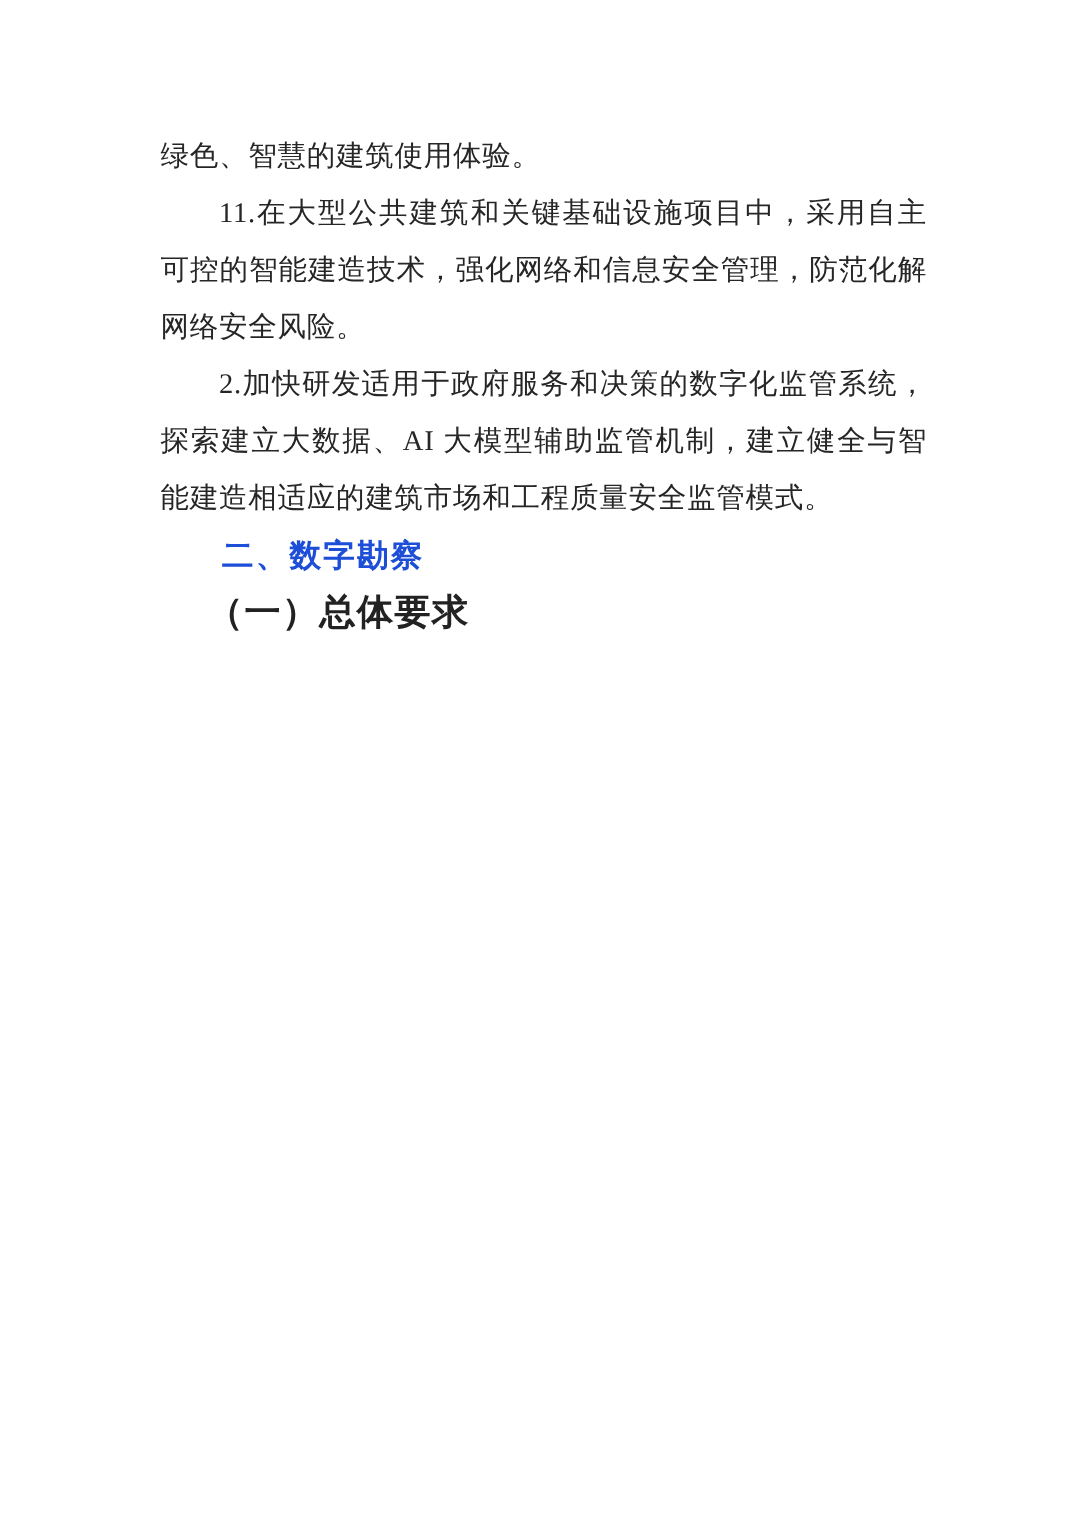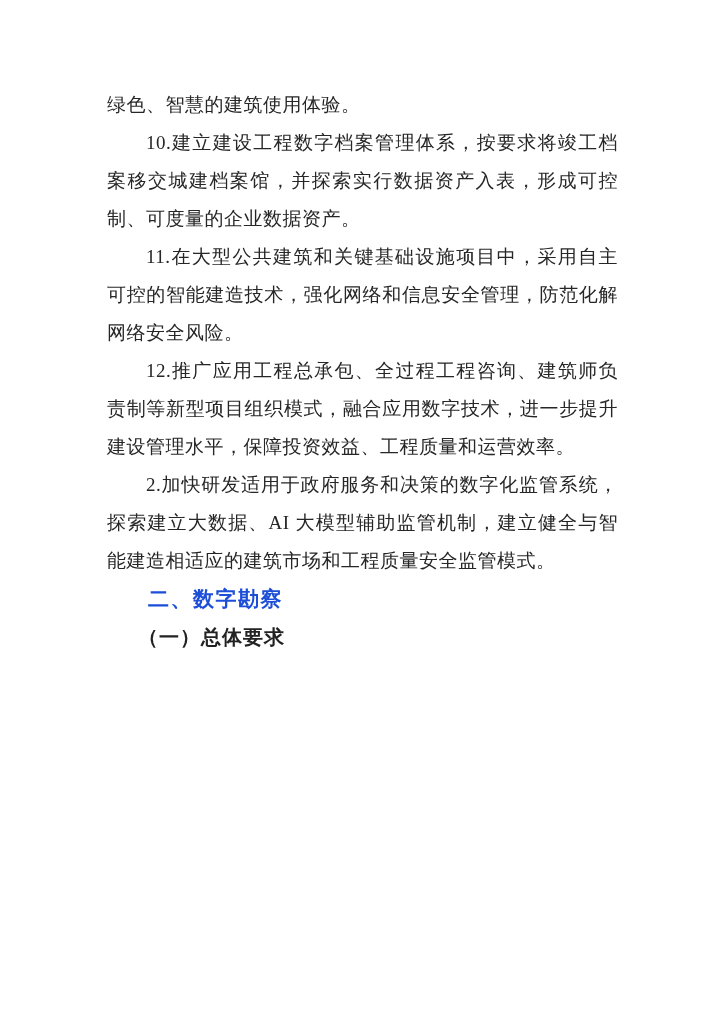--- a/index.html
+++ b/index.html
@@ -38,21 +38,21 @@
     font-family: "Liberation Sans", "DejaVu Sans", sans-serif;
     font-weight: bold;
     font-size: 21px;
     line-height: 38px;
     text-indent: 41px;
     letter-spacing: 1.5px;
     color: #1d4ed8;
   }
   .subheading {
     margin: 0;
-    font-size: 20px;
+    font-size: 24px;
     line-height: 38px;
     text-indent: 31px;
     font-weight: 600;
     letter-spacing: 1px;
     color: #222222;
   }
   .pagenum {
     position: absolute;
     left: 0;
     top: 934px;
@@ -61,21 +61,19 @@
     font-size: 14px;
     color: #4a4a4a;
   }
 </style>
 </head>
 <body>
 
 <div class="page">
   <div class="content">
     <p class="body">绿色、智慧的建筑使用体验。</p>
-    <p class="body ind">10.建立建设工程数字档案管理体系，按要求将竣工档案移交城建档案馆，并探索实行数据资产入表，形成可控制、可度量的企业数据资产。</p>
     <p class="body ind">11.在大型公共建筑和关键基础设施项目中，采用自主可控的智能建造技术，强化网络和信息安全管理，防范化解网络安全风险。</p>
-    <p class="body ind">12.推广应用工程总承包、全过程工程咨询、建筑师负责制等新型项目组织模式，融合应用数字技术，进一步提升建设管理水平，保障投资效益、工程质量和运营效率。</p>
     <p class="body ind">2.加快研发适用于政府服务和决策的数字化监管系统，探索建立大数据、AI 大模型辅助监管机制，建立健全与智能建造相适应的建筑市场和工程质量安全监管模式。</p>
     <h2 class="heading">二、数字勘察</h2>
     <p class="subheading">（一）总体要求</p>
   </div>
   <div class="pagenum">4</div>
 </div>
 
 </body></html>

